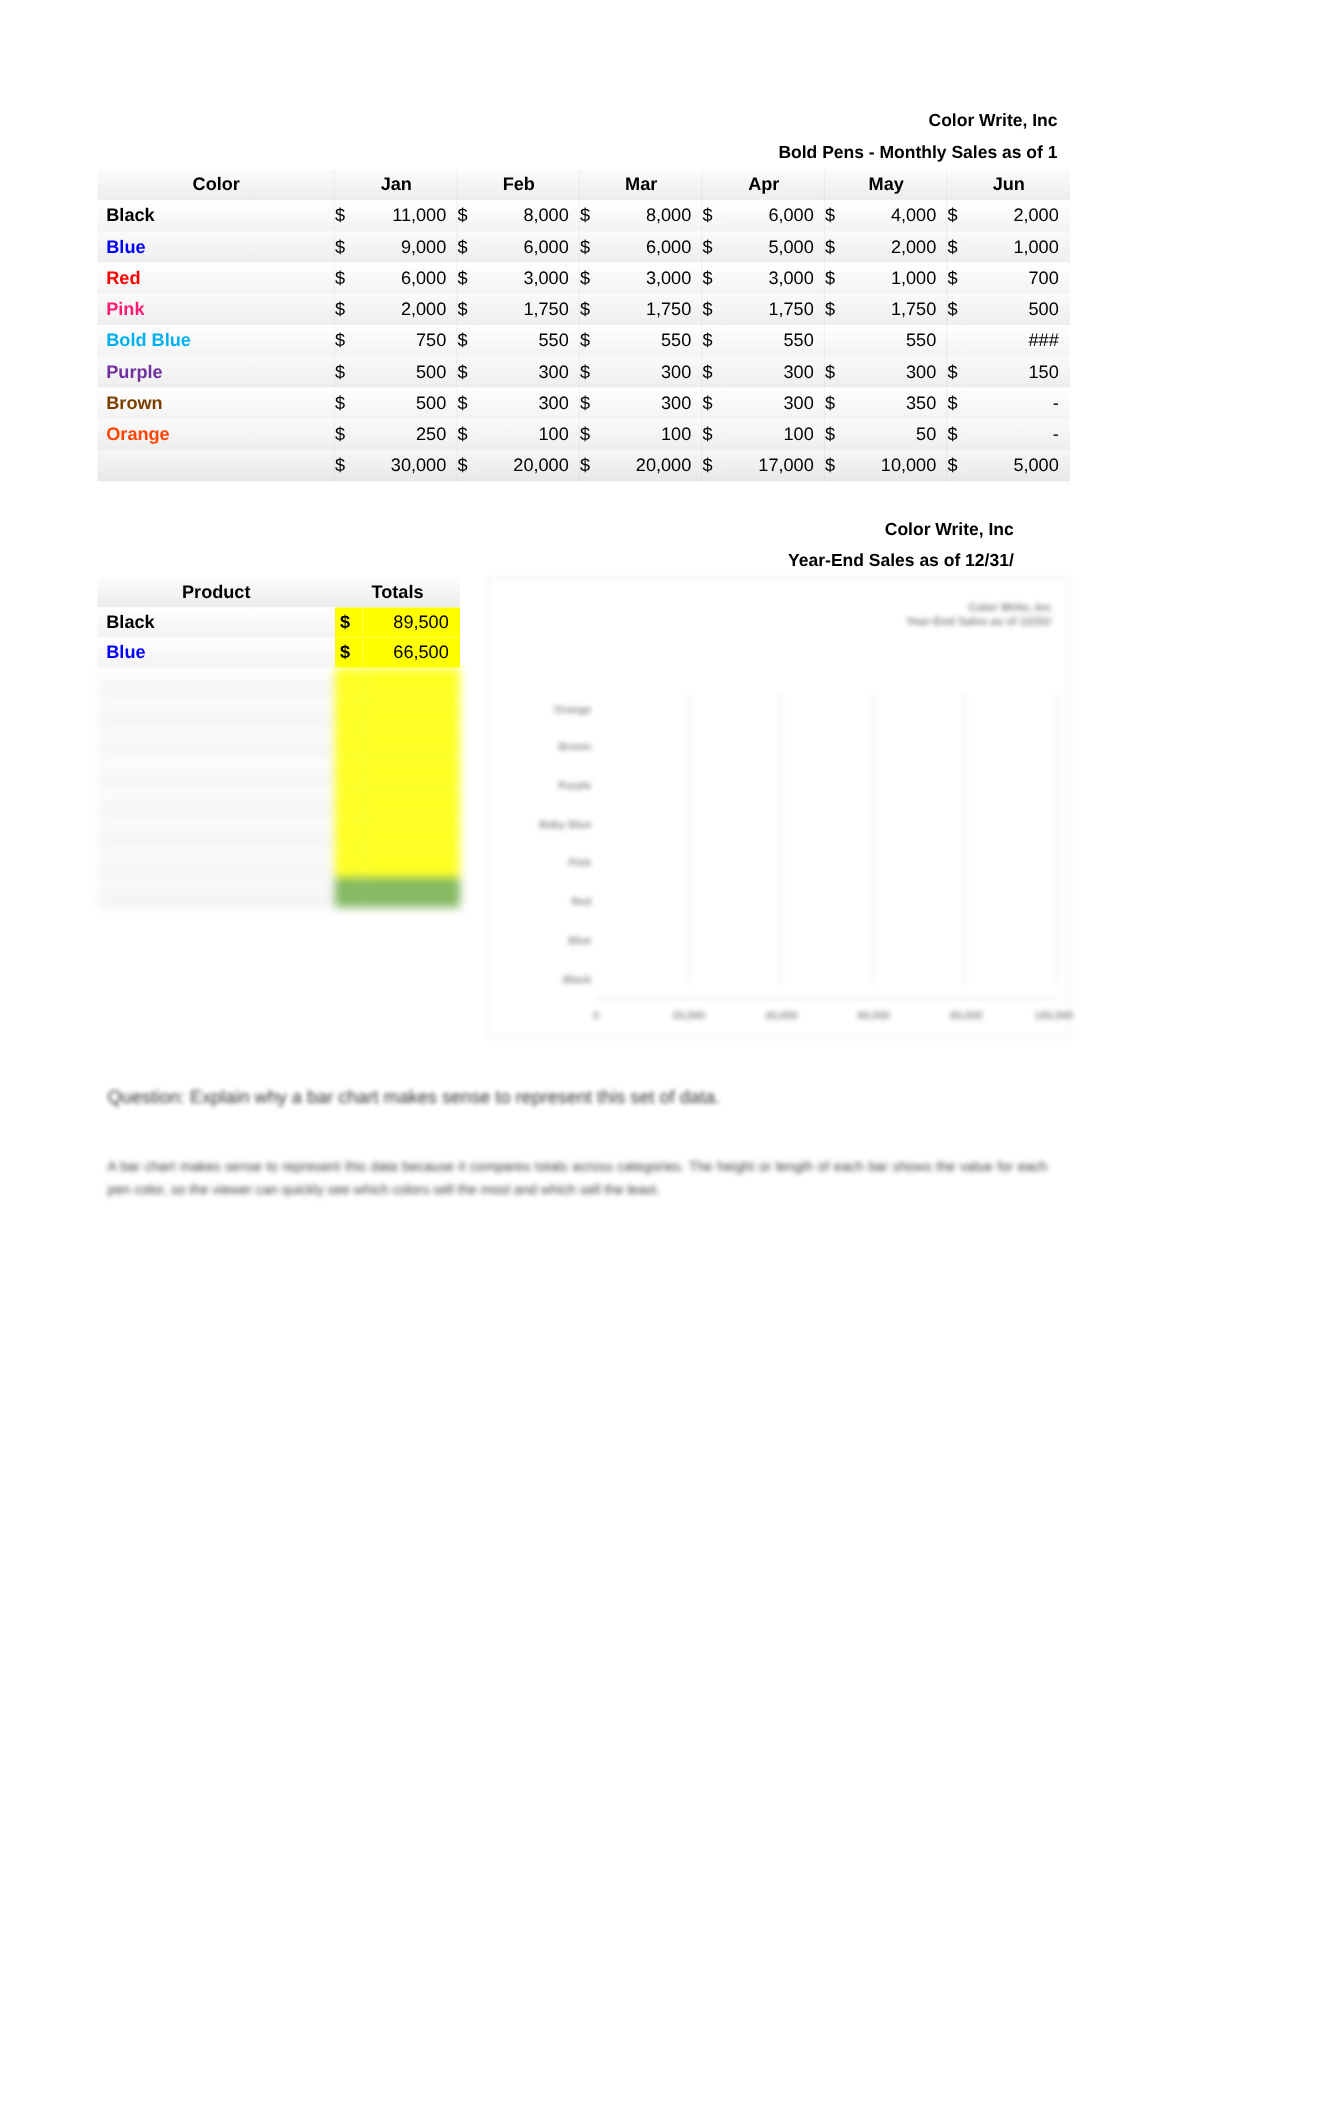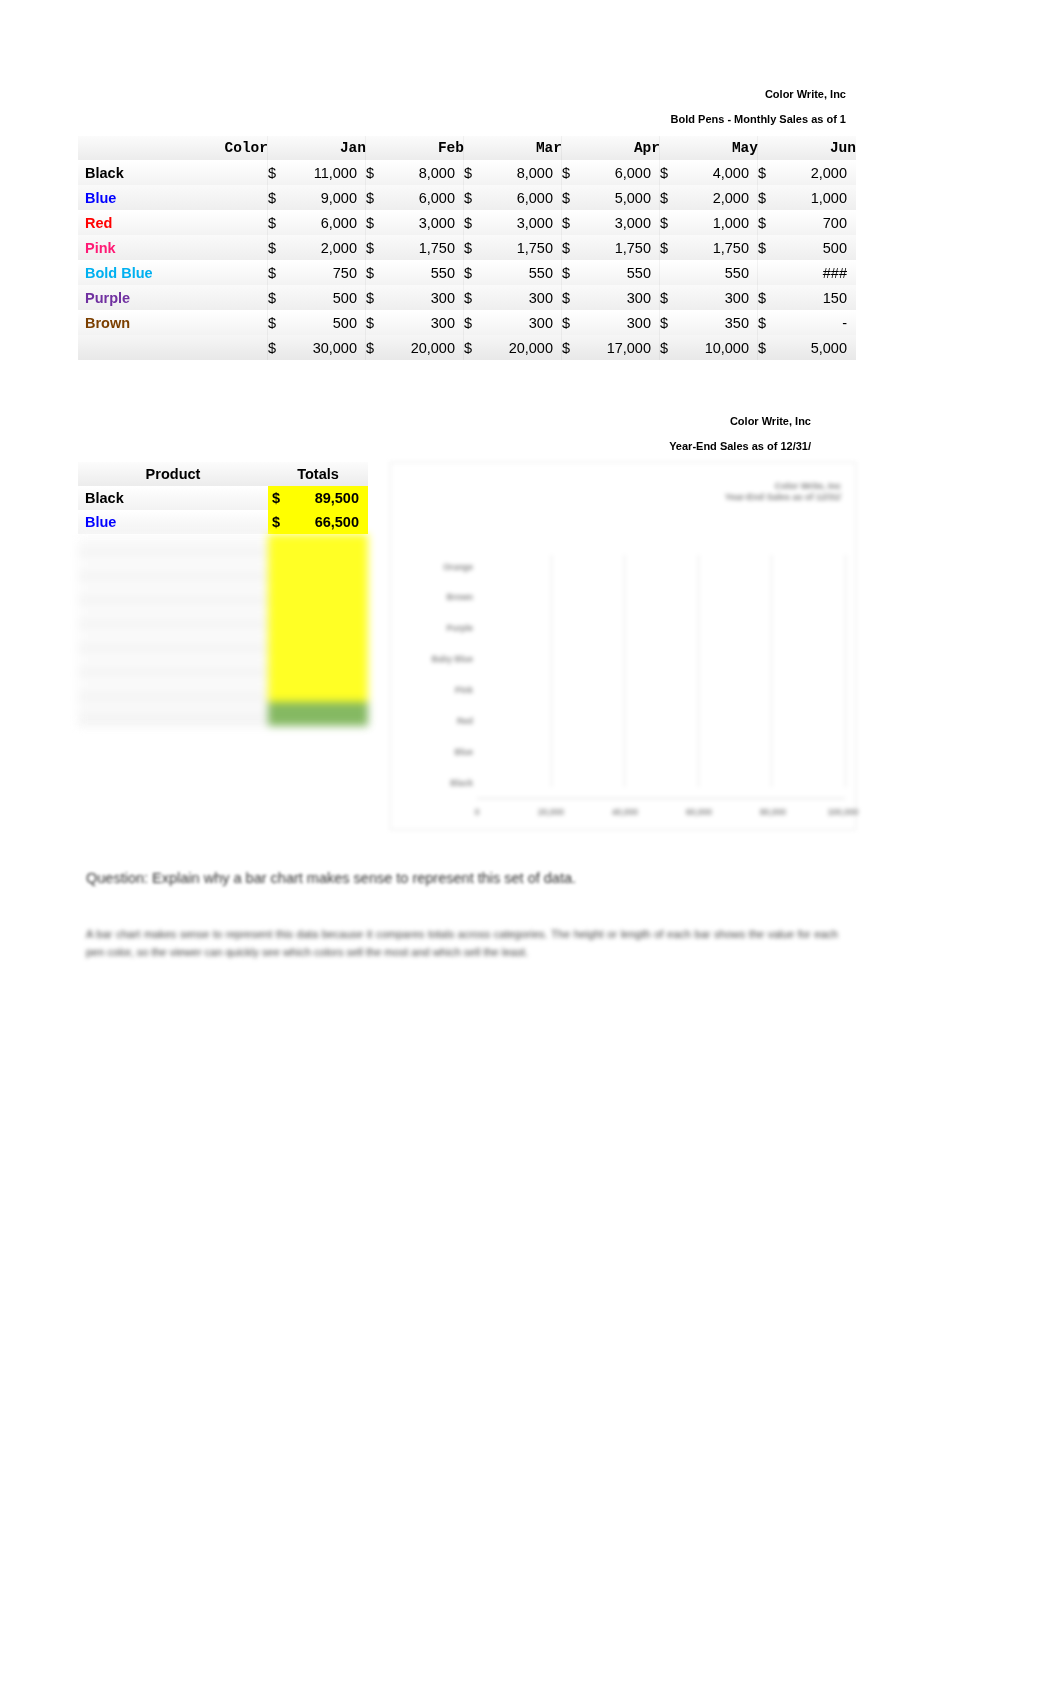--- a/index.html
+++ b/index.html
@@ -9,45 +9,44 @@
     width: 1062px; height: 1685px;
     font-family: "Liberation Sans", sans-serif;
     overflow: hidden;
   }
   .page { position: relative; width: 1062px; height: 1685px; background:#fff; }
 
   
   .titleline {
     position: absolute;
     font-weight: bold;
-    font-size: 11px;
+    font-size: 14px;
     color: #000;
     white-space: nowrap;
     text-align: right;
   }
   #title1a { top: 88px; left: 0px; width: 846px; }
   #title1b { top: 113px; left: 0px; width: 846px; }
   #title2a { top: 415px; left: 0px; width: 811px; }
   #title2b { top: 440px; left: 0px; width: 811px; padding-left: 12px; }
 
   
   .grid1 {
     position: absolute;
     top: 136px; left: 78px;
     width: 778px;
     border-collapse: collapse;
     font-size: 14.5px;
     background: linear-gradient(to bottom,#fdfdfd,#f1f1f1 40%,#fafafa);
   }
   .grid1 td, .grid1 th { padding: 0; height: 25px; vertical-align: middle; }
   .grid1 .hdr {
-    font-weight: bold; text-align: right; color:#000;
+    font-weight: bold; text-align: center; color:#000;
     background: linear-gradient(to bottom,#fbfbfb,#ececec);
     height: 24px;
-    font-family: Liberation Mono, monospace;
   }
   .grid1 .colorcell { font-weight: bold; padding-left: 7px; text-align: left; white-space: nowrap; }
   .grid1 .dol { width: 16px; text-align: left; color:#000; font-weight: normal; }
   .grid1 .num { text-align: right; padding-right: 9px; color:#000; }
   .grid1 .band-a { background: linear-gradient(to bottom,#ffffff,#f3f3f3); }
   .grid1 .band-b { background: linear-gradient(to bottom,#fafafa,#eeeeee); }
   .grid1 .totrow td { background: linear-gradient(to bottom,#f6f6f6,#e8e8e8); }
   .vsep { box-shadow: inset -1px 0 0 rgba(0,0,0,0.045); }
   .blurwrap { filter: blur(0.35px); }
 
@@ -62,21 +61,21 @@
   .grid2 td { padding:0; height: 24px; vertical-align: middle; }
   .grid2 .hdr { font-weight:bold; text-align:center;
     background: linear-gradient(to bottom,#fcfcfc,#ececec); }
   .grid2 .prod { font-weight: bold; padding-left: 7px; text-align:left;
     background: linear-gradient(to bottom,#ffffff,#f2f2f2); }
   .grid2 .tot-dol {
     width: 22px; text-align:left; font-weight:bold; background:#ffff00; color:#000;
     padding-left:4px;
   }
   .grid2 .tot-num {
-    text-align:right; padding-right:9px; font-weight:bold; background:#ffff00; color:#000;
+    text-align:right; padding-right:9px; font-weight:normal; background:#ffff00; color:#000;
   }
   .grid2 .green .tot-dol, .grid2 .green .tot-num { background:#70ad47; }
   .grid2 .green .prod { background: linear-gradient(to bottom,#fbfbfb,#f0f0f0); }
   .grid2 .blank .prod { background: linear-gradient(to bottom,#fdfdfd,#f1f1f1); }
   .grid2 .hdr.totalhdr { background: linear-gradient(to bottom,#fcfcfc,#ececec); }
 
   
   .hiddenrows { filter: blur(4px); opacity: 0.85; }
 
   
@@ -252,20 +251,35 @@
       <td class="dol">$</td>
       <td class="num vsep">300</td>
       <td class="dol">$</td>
       <td class="num vsep">300</td>
       <td class="dol">$</td>
       <td class="num vsep">350</td>
       <td class="dol">$</td>
       <td class="num">-</td>
     </tr>
 
+    <tr class="band-b">
+      <td class="colorcell vsep" style="color:#ff4500;">Orange</td>
+      <td class="dol">$</td>
+      <td class="num vsep">250</td>
+      <td class="dol">$</td>
+      <td class="num vsep">100</td>
+      <td class="dol">$</td>
+      <td class="num vsep">100</td>
+      <td class="dol">$</td>
+      <td class="num vsep">100</td>
+      <td class="dol">$</td>
+      <td class="num vsep">50</td>
+      <td class="dol">$</td>
+      <td class="num">-</td>
+    </tr>
 
     <tr class="totrow">
       <td class="colorcell vsep"></td>
       <td class="dol">$</td>
       <td class="num vsep">30,000</td>
       <td class="dol">$</td>
       <td class="num vsep">20,000</td>
       <td class="dol">$</td>
       <td class="num vsep">20,000</td>
       <td class="dol">$</td>

